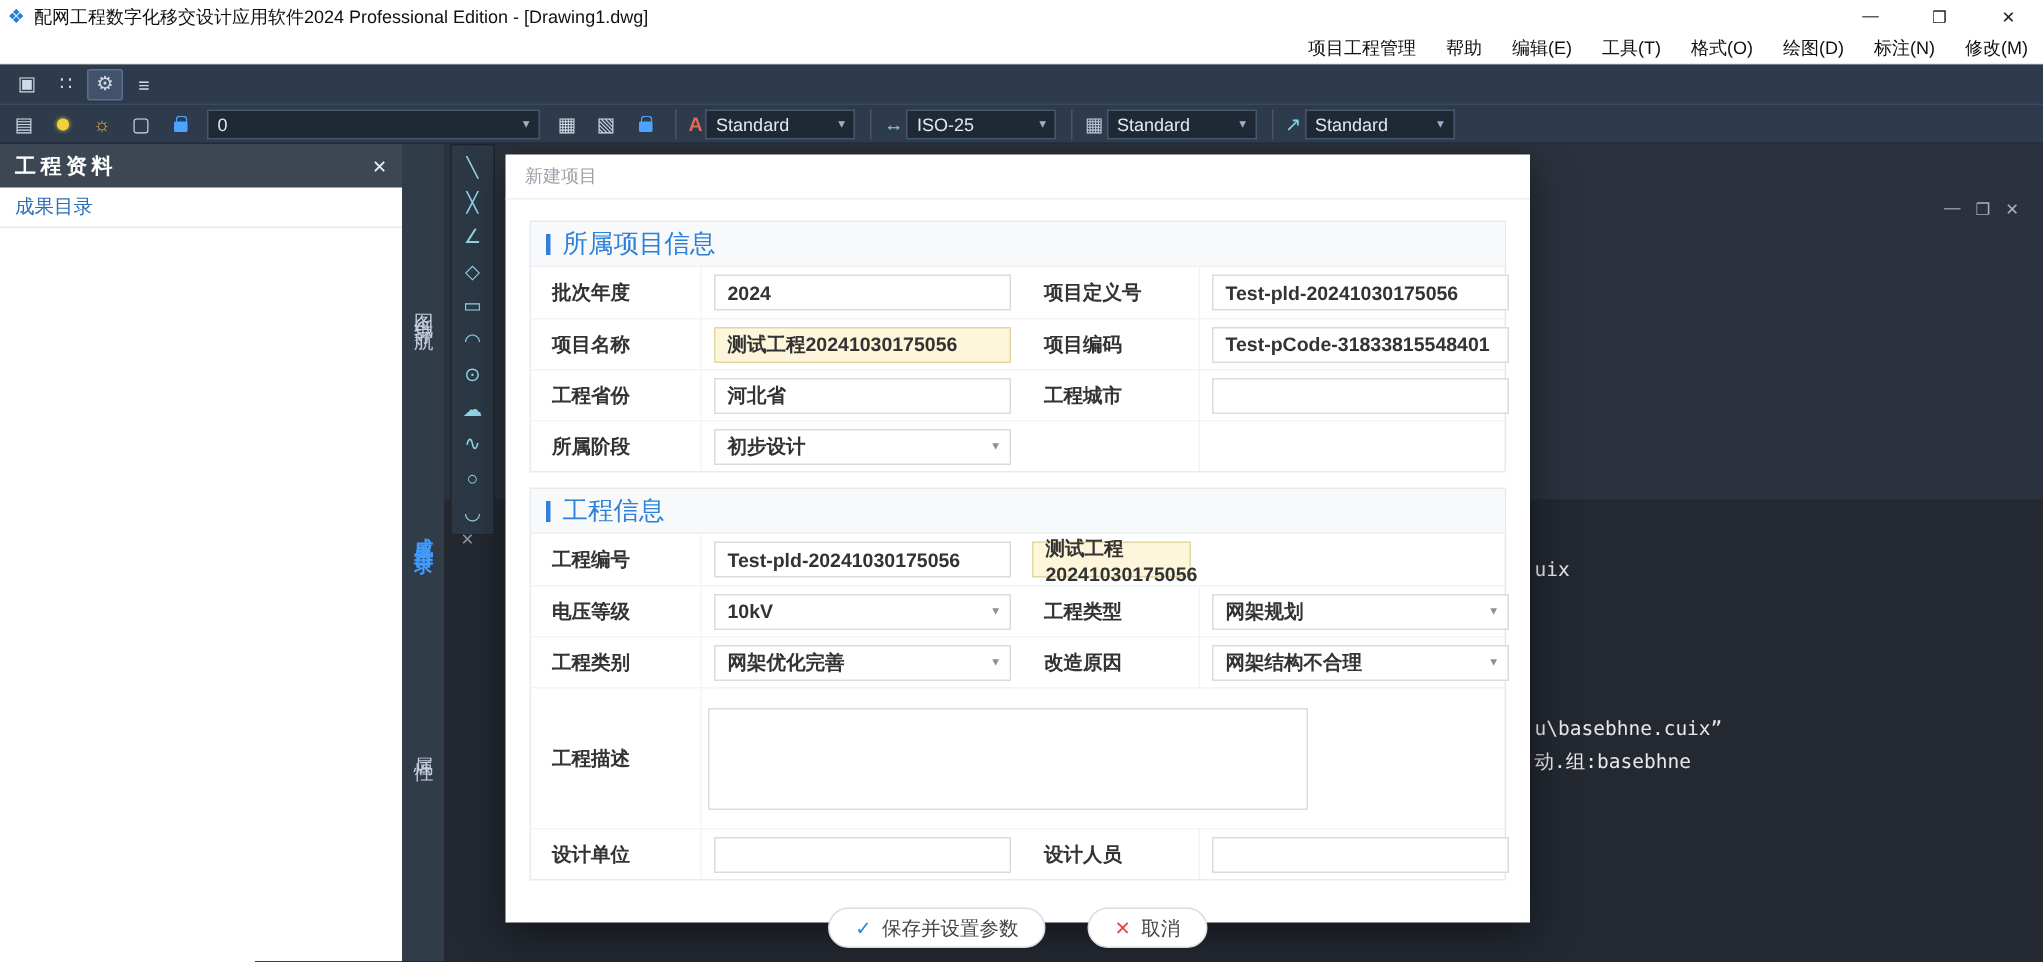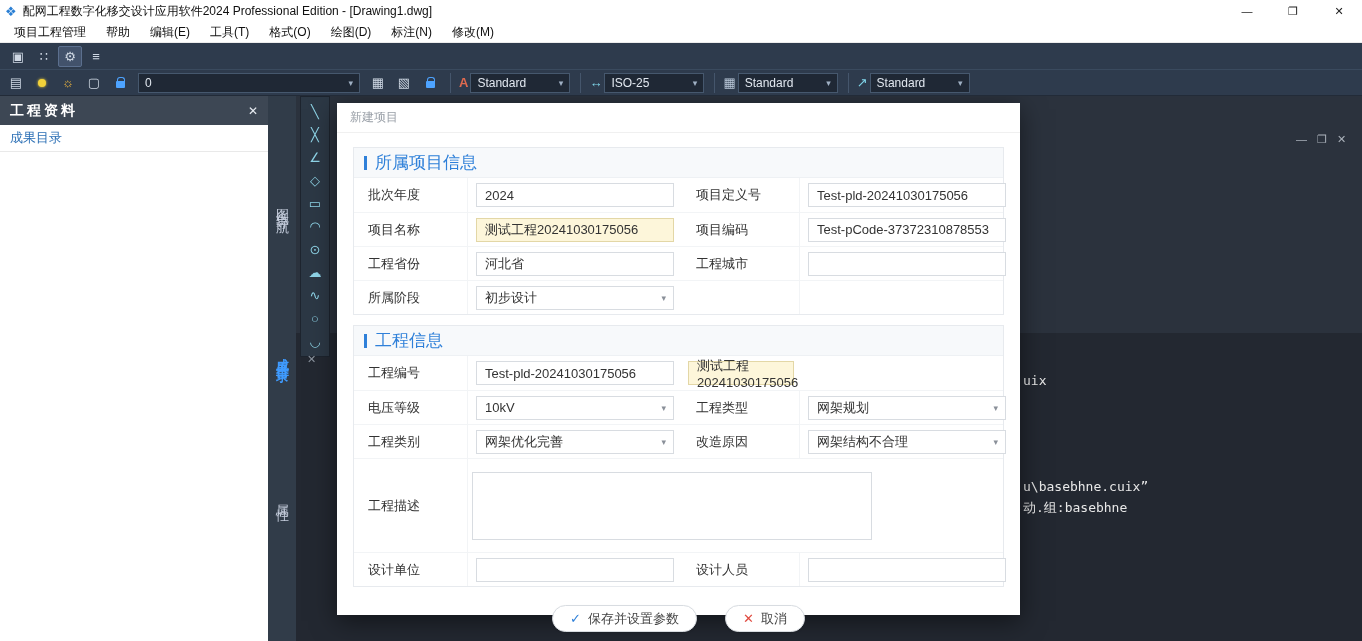--- a/index.html
+++ b/index.html
@@ -11,21 +11,21 @@
   .titlebar{position:absolute;left:0;top:0;right:0;height:22px;background:#ffffff;
             display:flex;align-items:center;padding-left:5px;z-index:40;}
   .app-icon{color:#2a7fd4;font-size:13px;margin-right:6px;}
   .title-text{font-size:12px;color:#101010;}
   .win-controls{margin-left:auto;display:flex;}
   .win-btn{width:46px;height:22px;display:flex;align-items:center;justify-content:center;
            font-size:11px;color:#222;cursor:default;}
 
   
   .menubar{position:absolute;left:0;top:22px;right:0;height:21px;background:#ffffff;
-           display:flex;align-items:center;padding-left:4px;border-bottom:1px solid #ececec;z-index:40;}
+           display:flex;align-items:center;padding-left:4px;border-bottom:1px solid #ececec;z-index:40;justify-content:flex-end;}
   .menu-item{font-size:12px;color:#101010;padding:0 10px;height:100%;display:flex;align-items:center;}
 
   
   .tb{position:absolute;left:0;right:0;background:#2e3b4d;display:flex;align-items:center;z-index:40;}
   .tb1{top:43px;height:26px;padding-left:6px;}
   .tb2{top:69px;height:27px;padding-left:4px;border-top:1px solid #3a4a5e;border-bottom:1px solid #222b38;}
   .tb-btn{min-width:24px;height:21px;margin-right:2px;display:flex;align-items:center;justify-content:center;
           color:#cfd8e4;font-size:13px;}
   .tb-btn.active{background:#42526b;border:1px solid #5b6f8e;border-radius:2px;}
   .glyph-sun{color:#e8b23f;}
@@ -82,21 +82,21 @@
   .dialog{position:absolute;left:337px;top:103px;width:683px;height:512px;background:#ffffff;
           box-shadow:0 6px 24px rgba(0,0,0,.5);z-index:20;}
   .dlg-title{height:30px;display:flex;align-items:center;padding:0 13px;font-size:12px;color:#9aa0a8;
              border-bottom:1px solid #f0f0f0;}
   .dlg-body{padding:14px 16px 0;}
   .panel{border:1px solid #e7eaee;margin-bottom:10px;background:#fff;}
   .sec-header{height:30px;display:flex;align-items:center;background:#f7f9fb;border-bottom:1px solid #eef1f4;}
   .sec-bar{width:3px;height:14px;background:#2f80d9;margin:0 8px 0 10px;}
   .sec-title{color:#2f80d9;font-size:17px;}
   .frow{display:grid;grid-template-columns:100px 212px 120px 212px;align-items:center;height:34px;
-        padding-left:14px;border-top:1px solid #f2f4f6;}
+        padding-left:14px;border-top:1px solid #f2f4f6;font-weight:bold;}
   .frow.first{border-top:none;}
   .flabel{font-size:13px;color:#333;height:100%;display:flex;align-items:center;border-right:1px solid #f2f4f6;padding-right:4px;}
   .flabel.r{padding-left:16px;}
   .field{position:relative;height:24px;border:1px solid #d8dce1;background:#fff;display:flex;align-items:center;
          padding:0 8px;font-size:13px;color:#333;margin-left:8px;margin-right:6px;}
   .field.hl{background:#fdf6da;border-color:#e3d7a6;}
   .field .caret{position:absolute;right:7px;color:#8a9099;font-size:9px;}
   .frow.desc{height:94px;grid-template-columns:100px 1fr;}
   .textarea{width:400px;height:68px;border:1px solid #d8dce1;background:#fff;margin-left:4px;}
   .dlg-actions{display:flex;justify-content:center;gap:28px;margin-top:18px;}
@@ -238,21 +238,21 @@
         <div class="frow first">
           <div class="flabel">批次年度</div>
           <div class="field">2024</div>
           <div class="flabel r">项目定义号</div>
           <div class="field">Test-pld-20241030175056</div>
         </div>
         <div class="frow">
           <div class="flabel">项目名称</div>
           <div class="field hl">测试工程20241030175056</div>
           <div class="flabel r">项目编码</div>
-          <div class="field">Test-pCode-37372310878553</div>
+          <div class="field">Test-pCode-31833815548401</div>
         </div>
         <div class="frow">
           <div class="flabel">工程省份</div>
           <div class="field">河北省</div>
           <div class="flabel r">工程城市</div>
           <div class="field"></div>
         </div>
         <div class="frow">
           <div class="flabel">所属阶段</div>
           <div class="field">

